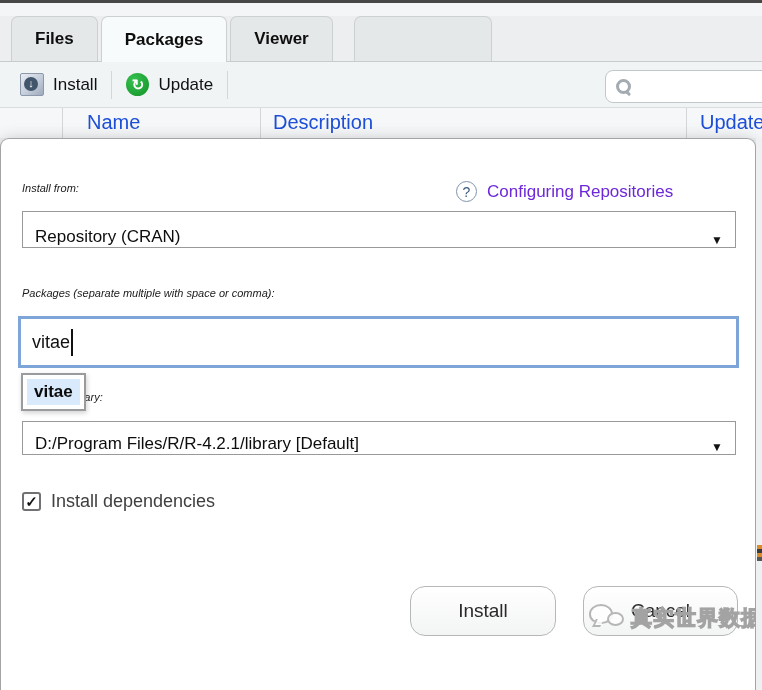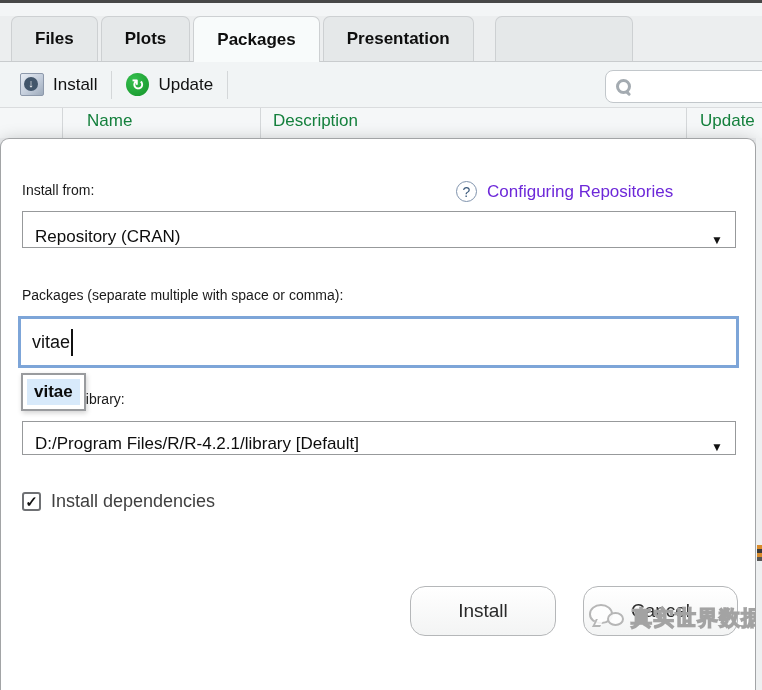--- a/index.html
+++ b/index.html
@@ -54,38 +54,38 @@
   .mag{position:relative;width:16px;height:16px;flex:0 0 auto;}
   .mag::before{content:"";position:absolute;left:0;top:0;width:9px;height:9px;
     border:3px solid #a4abb1;border-radius:50%;}
   .mag::after{content:"";position:absolute;left:11px;top:11px;width:6px;height:3px;
     background:#a4abb1;border-radius:2px;transform:rotate(45deg);transform-origin:0 0;}
   .searchbox input{border:none;outline:none;flex:1;height:100%;font-size:15px;background:transparent;min-width:0;}
 
   
   .grid-head{position:absolute;top:108px;left:0;right:0;height:30px;background:#f5f7f8;}
   .col-line{position:absolute;top:108px;height:30px;width:1px;background:#d4d7d9;}
-  .head-label{position:absolute;top:111px;font-size:17px;color:#15803d;}
+  .head-label{position:absolute;top:111px;font-size:20px;color:#1d4ed8;}
 
   
   .dialog{
     position:absolute;left:0;top:138px;width:756px;height:552px;
     background:#fff;border:1px solid #a2a4a6;border-bottom:none;
     border-radius:9px 9px 0 0;box-shadow:0 4px 18px rgba(0,0,0,.28);
     box-sizing:border-box;z-index:4;
   }
   .dialog-title{
     height:42px;background:linear-gradient(#e7e8e9,#d8d9db);
     border-bottom:1px solid #c5c7c9;border-radius:8px 8px 0 0;
     display:flex;align-items:center;padding-left:21px;
     font-size:17px;color:#222;
   }
   .dialog-body{position:relative;height:508px;}
 
-  .form-label{position:absolute;font-size:14px;color:#1a1a1a;}
+  .form-label{position:absolute;font-size:11px;color:#1a1a1a;font-style:italic;}
 
   .help-circle{
     position:absolute;left:455px;top:42px;width:21px;height:21px;border-radius:50%;
     border:1px solid #7f93ad;color:#3c5a7c;font-size:14px;
     display:flex;align-items:center;justify-content:center;box-sizing:border-box;
   }
   .repo-link{position:absolute;left:486px;top:43px;font-size:17px;color:#6d28d9;cursor:pointer;text-decoration:none;}
 
   .selectbox{
     position:absolute;left:21px;width:714px;background:#fff;
@@ -155,23 +155,22 @@
 </head>
 <body>
 
 <div id="screen">
 
   <div class="top-strip"></div>
   <div class="top-gap"></div>
 
   <div class="tabbar">
     <div class="tab">Files</div>
-    <div class="tab">Plots</div>
     <div class="tab active">Packages</div>
-    <div class="tab">Presentation</div>
+    <div class="tab">Viewer</div>
     <div class="tab partial"></div>
   </div>
 
   <div class="toolbar">
     <div class="tool-btn">
       <span class="pkg-icon">
         <span class="dn">↓</span>
       </span>
       <span>Install</span>
     </div>

